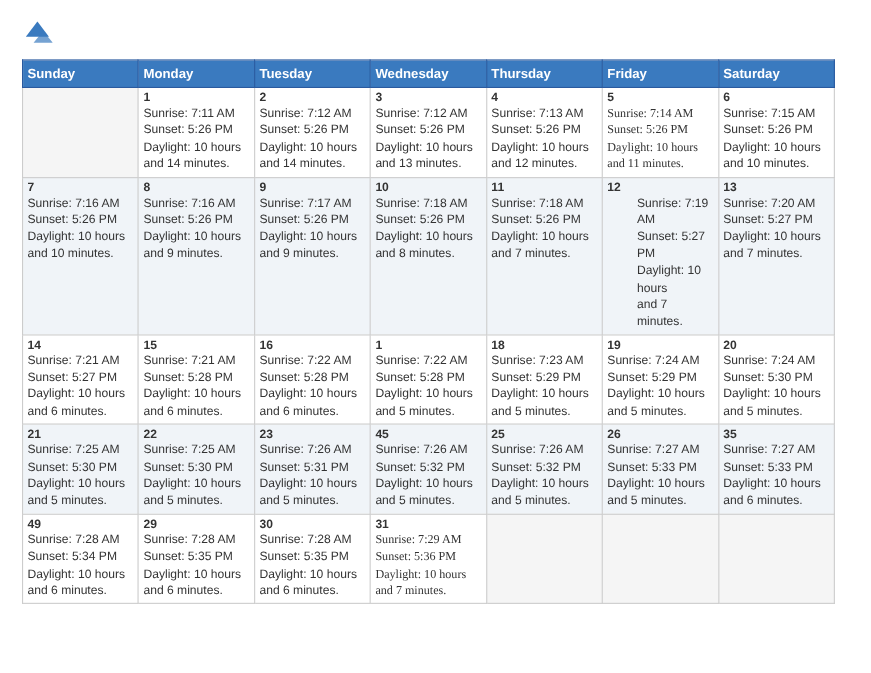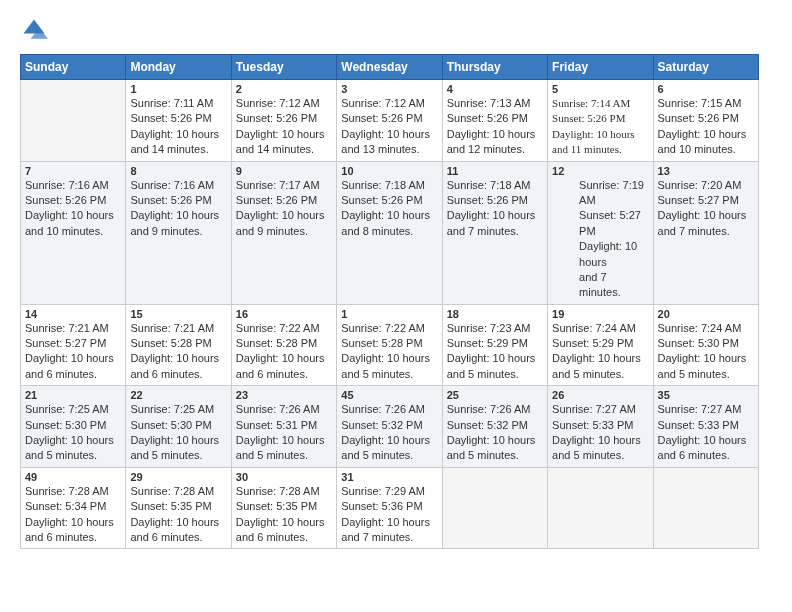--- a/index.html
+++ b/index.html
@@ -351,21 +351,21 @@
           </td>
           <td>
             <span class="day-num">30</span>
             <div class="day-info" style="white-space: pre-line;">Sunrise: 7:28 AM
 Sunset: 5:35 PM
 Daylight: 10 hours
 and 6 minutes.</div>
           </td>
           <td>
             <span class="day-num">31</span>
-            <div class="day-info" style="white-space: pre-line;">Sunrise: 7:29 AM
+            <div class="day-info" style="white-space: pre-line; font-family: Liberation Serif, serif;">Sunrise: 7:29 AM
 Sunset: 5:36 PM
 Daylight: 10 hours
 and 7 minutes.</div>
           </td>
           <td class="empty"></td>
           <td class="empty"></td>
           <td class="empty"></td>
         </tr>
       </tbody>
   </table>

